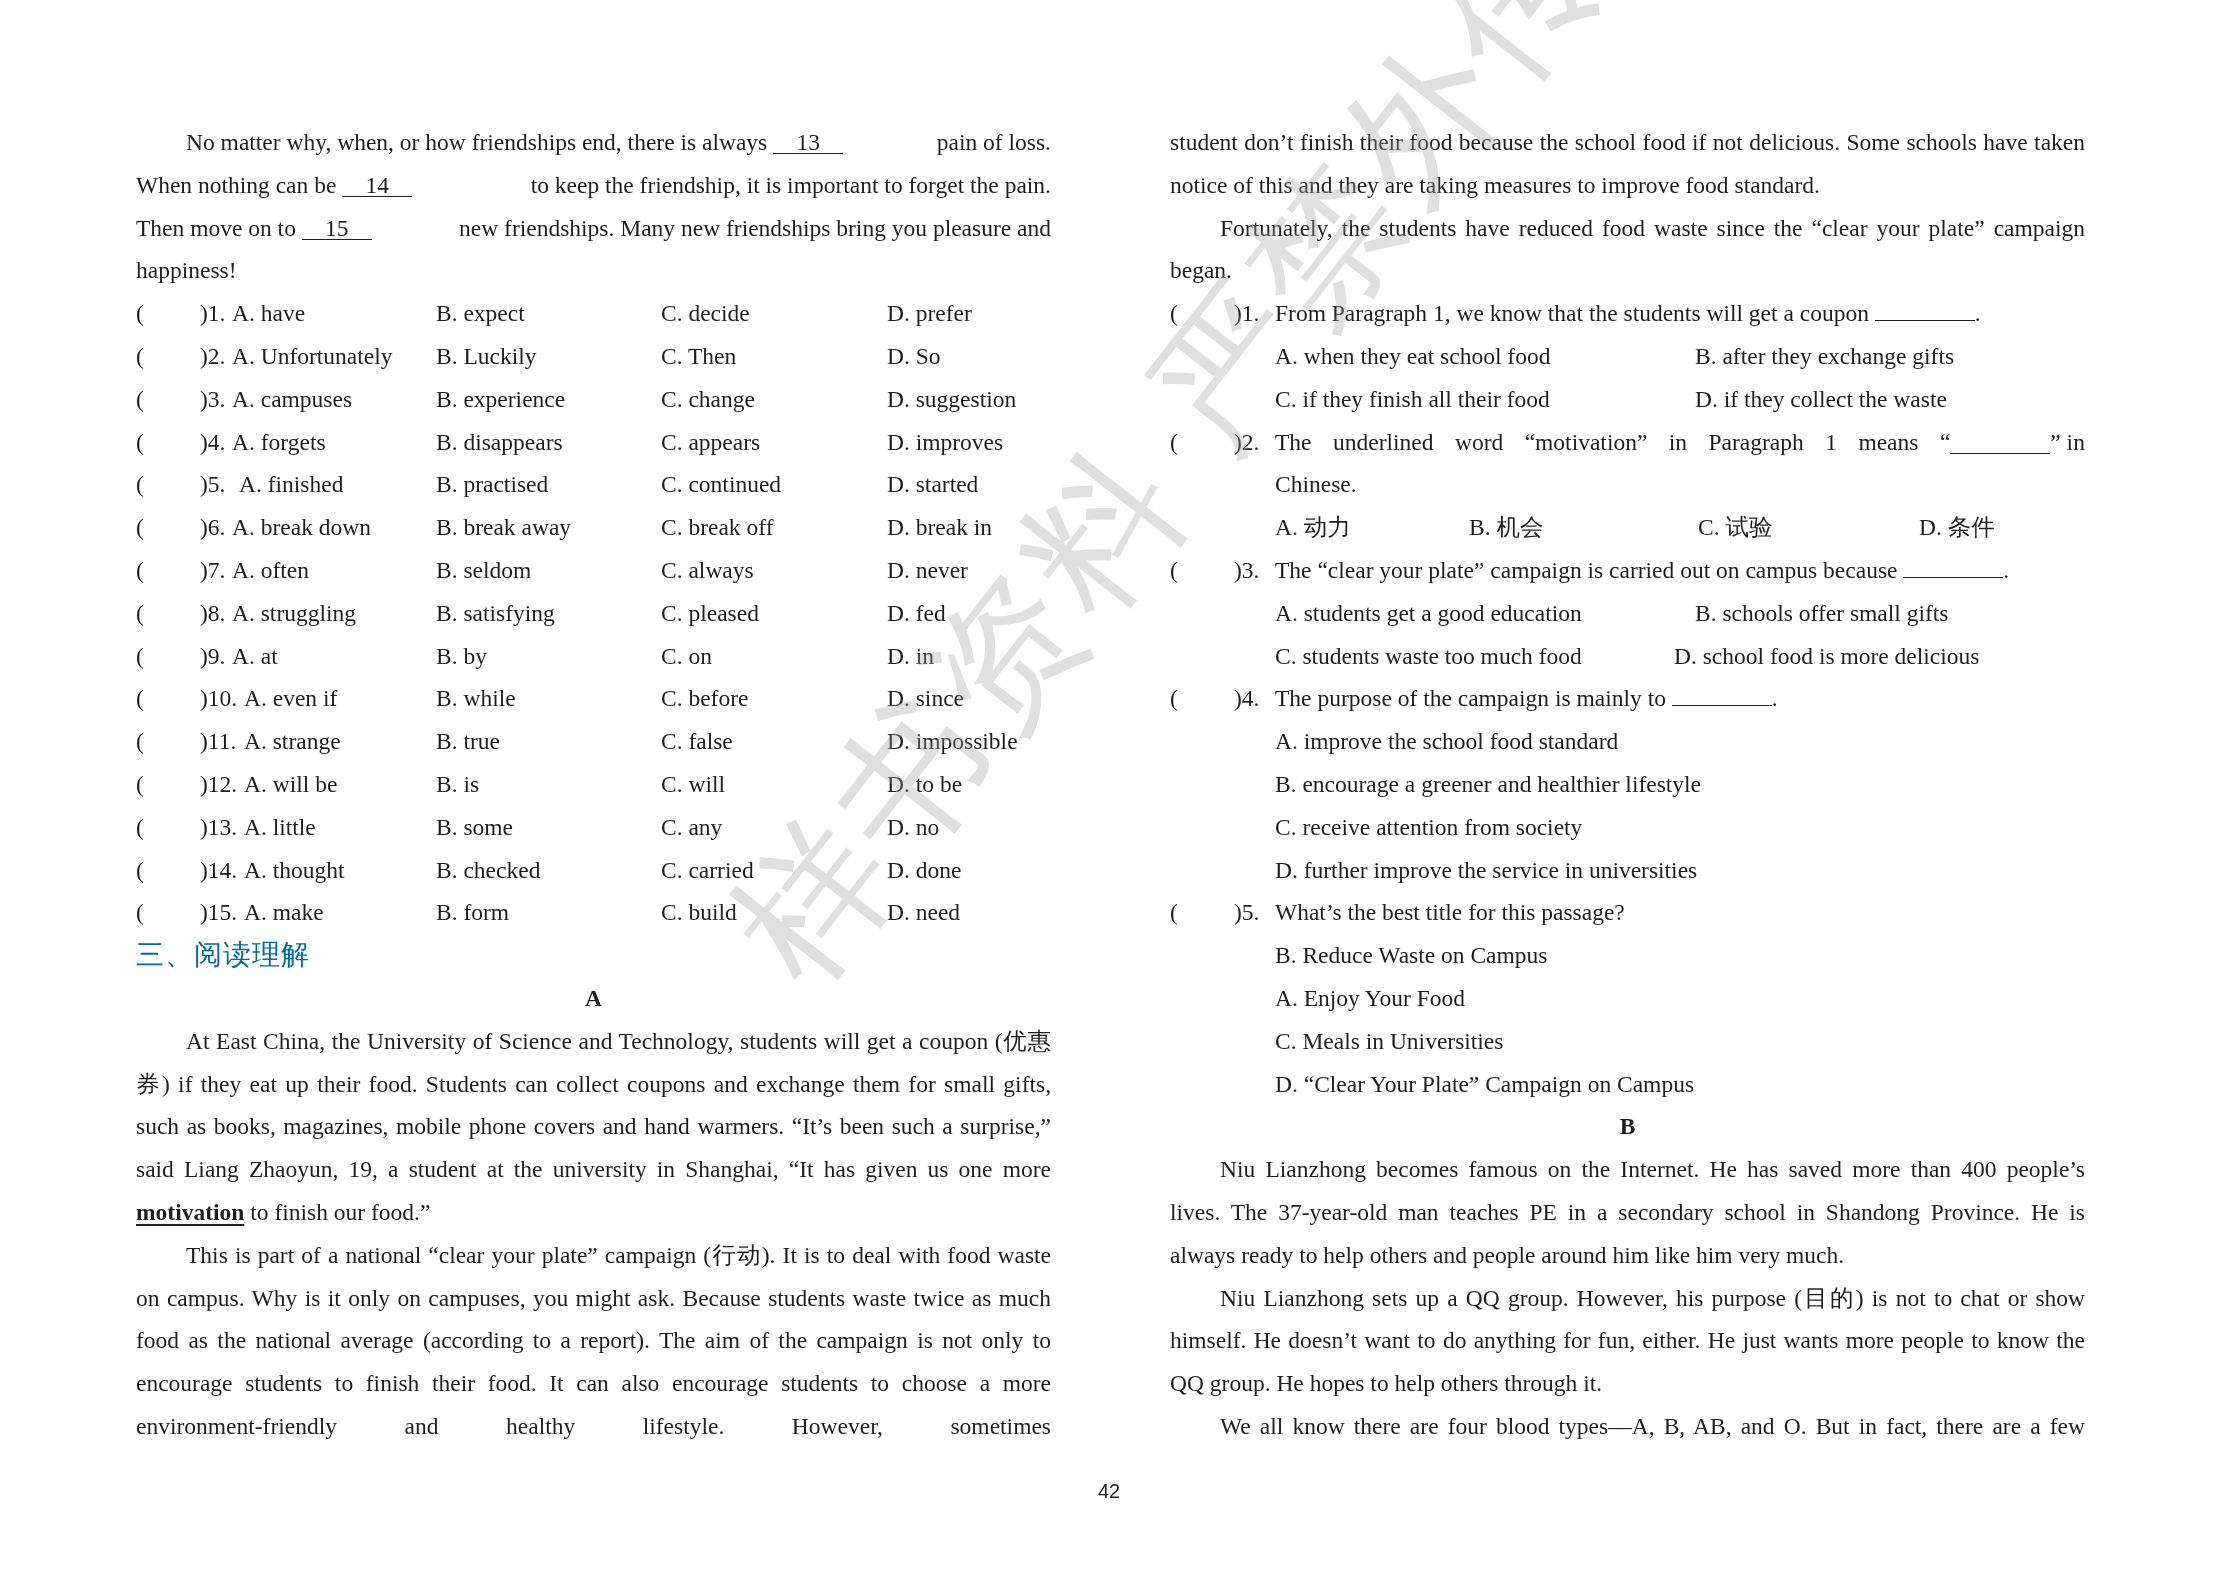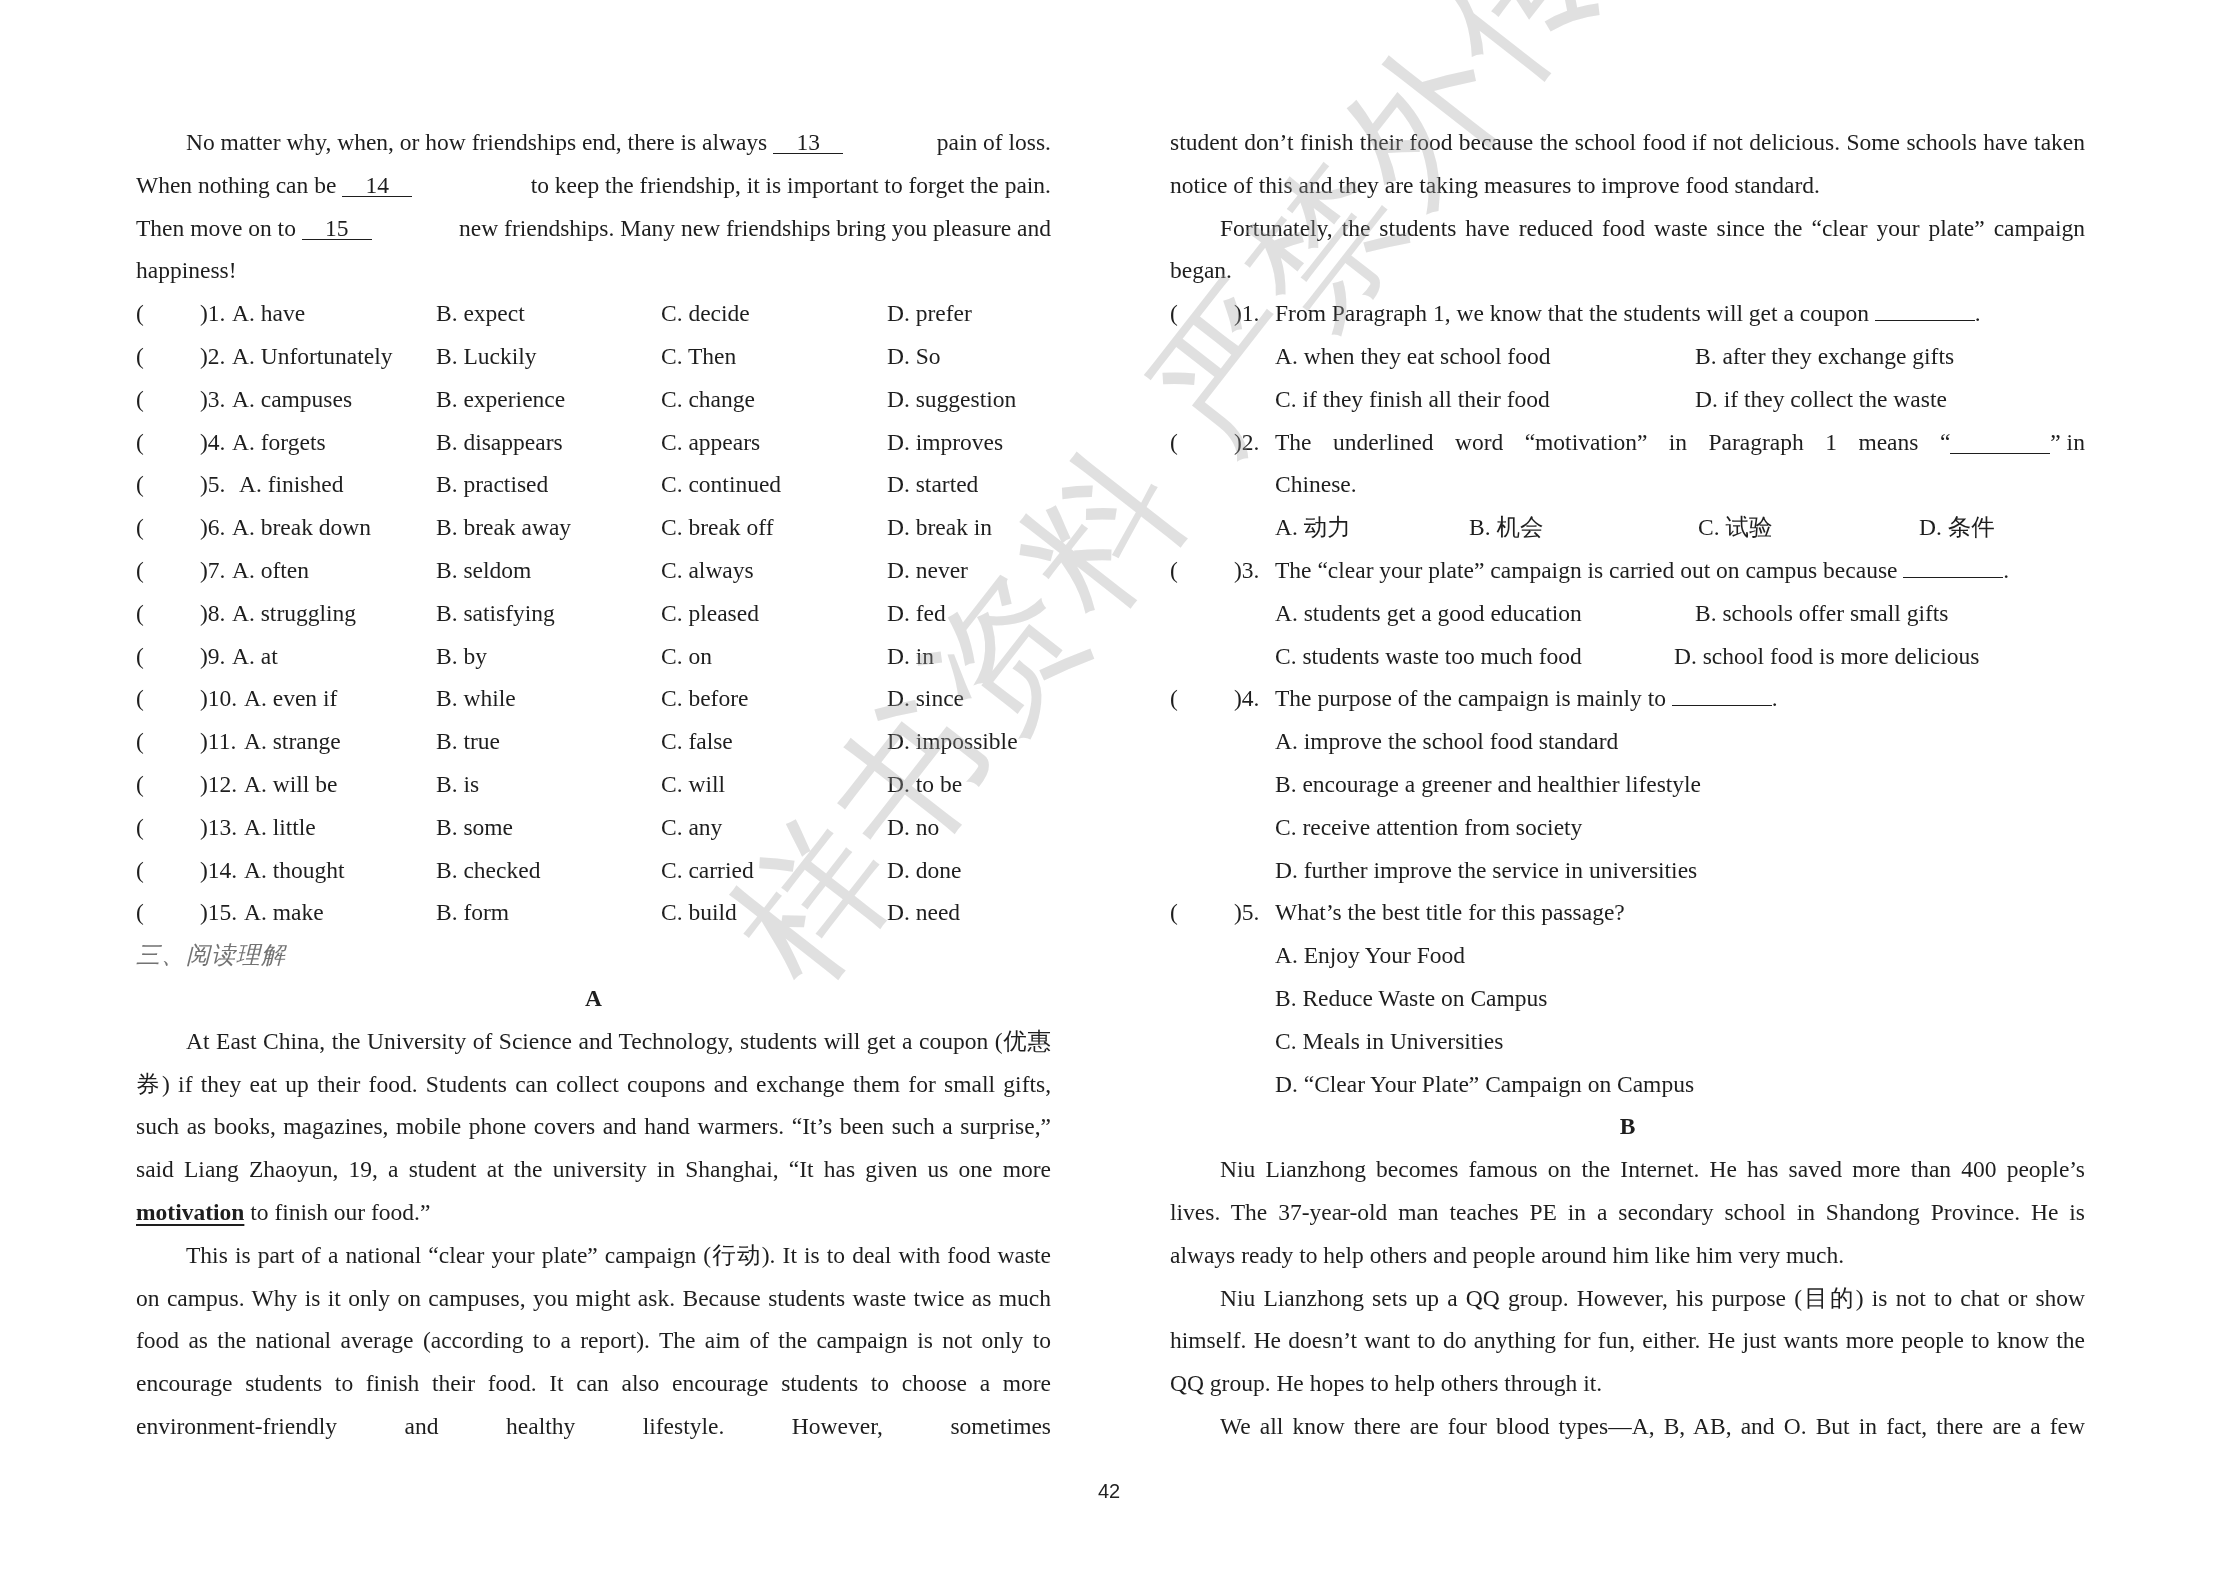--- a/index.html
+++ b/index.html
@@ -9,21 +9,21 @@
   .col { position:absolute; top:121px; }
   .col-left { left:136px; width:915px; }
   .col-right { left:1170px; width:915px; }
   .line { height:42.8px; line-height:42.8px; font-size:23.5px; white-space:nowrap; position:relative; }
   .para { font-size:23.5px; line-height:42.8px; text-align:justify; text-align-last:left; margin:0; }
   .para.indent { text-indent:50px; }
   .para.justify-all { text-align-last:justify; }
   .blank-u { display:inline-block; border-bottom:1.5px solid #1e1e1e; line-height:22px; text-align:center; }
   .q-row { height:42.8px; line-height:42.8px; font-size:23.5px; position:relative; white-space:nowrap; }
   .q-row span { position:absolute; top:0; }
-  .section-title { color:#737373; font-family:"DejaVu Sans",sans-serif; font-size:24px; height:42.8px; line-height:42.8px; letter-spacing:1px;font-style:italic; }
+  .section-title { color:#0369a1; font-family:"DejaVu Sans",sans-serif; font-size:28px; height:42.8px; line-height:42.8px; letter-spacing:1px; }
   .passage-label { text-align:center; font-weight:bold; font-size:23.5px; height:42.8px; line-height:42.8px; }
   .bold-u { font-weight:bold; text-decoration:underline; text-underline-offset:4px; }
   .page-number { position:absolute; left:1098px; top:1480px; font-family:"Liberation Sans",sans-serif; font-size:20px; color:#222; }
   .watermark { position:absolute; left:690px; top:900px; transform:rotate(-52deg); transform-origin:left top;
                font-family:"DejaVu Sans",sans-serif; font-size:150px; color:rgba(160,160,160,0.33);
                white-space:nowrap; letter-spacing:6px; pointer-events:none; font-weight:200; }
 </style>
 </head>
 <body>
 
@@ -249,24 +249,24 @@
         </div>
         <div class="q-row">
           <span style="left: 105px;">D.  further improve the service in universities</span>
         </div>
         <div class="q-row">
           <span style="left: 0px;">(</span>
           <span style="left: 64px;">)5.</span>
           <span style="left: 105px;"><span style="position: static;">What’s the best title for this passage?</span></span>
         </div>
         <div class="q-row">
+          <span style="left: 105px;">B.  Reduce Waste on Campus</span>
+        </div>
+        <div class="q-row">
           <span style="left: 105px;">A.  Enjoy Your Food</span>
-        </div>
-        <div class="q-row">
-          <span style="left: 105px;">B.  Reduce Waste on Campus</span>
         </div>
         <div class="q-row">
           <span style="left: 105px;">C.  Meals in Universities</span>
         </div>
         <div class="q-row">
           <span style="left: 105px;">D.  “Clear Your Plate” Campaign on Campus</span>
         </div>
       </div>
 
     <div class="passage-label">B</div>

